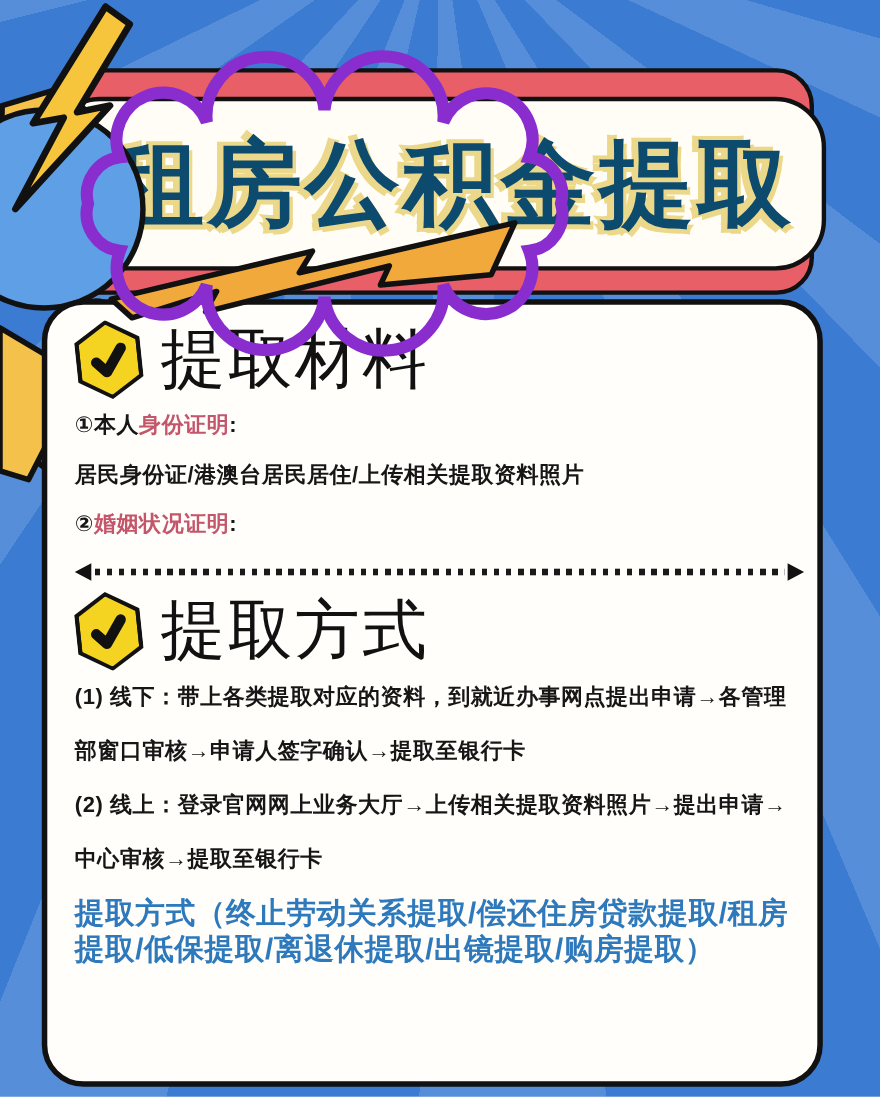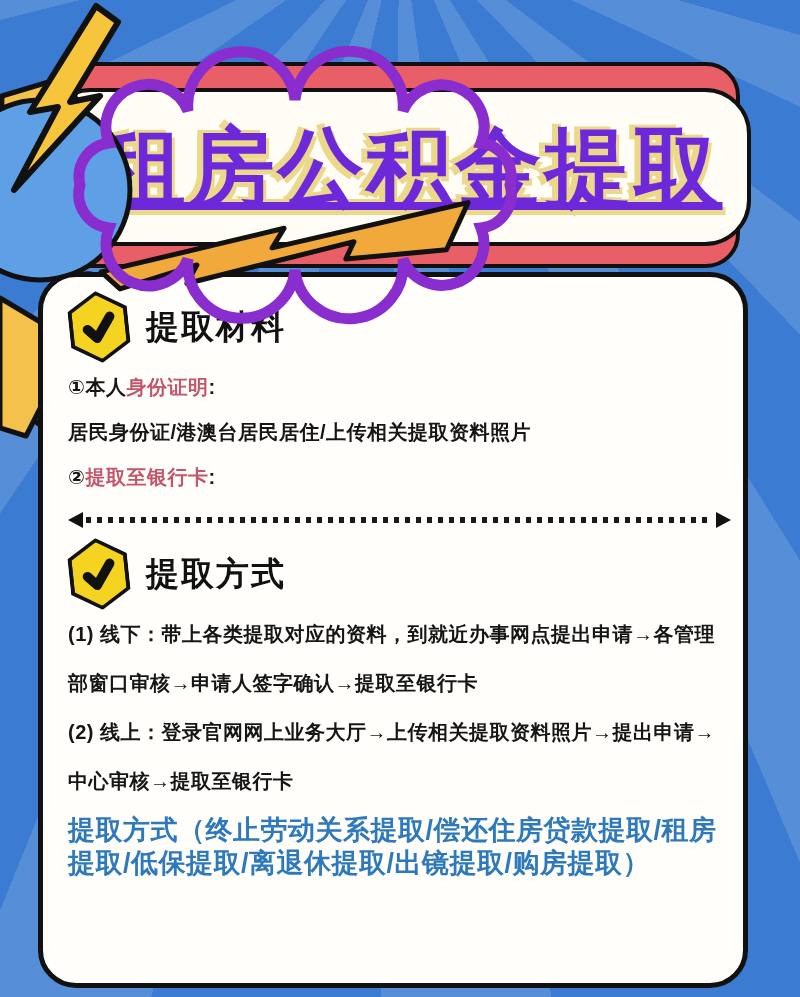--- a/index.html
+++ b/index.html
@@ -20,24 +20,23 @@
     position:absolute;left:56px;top:62px;width:676px;height:198px;
     background:#e85f68;border:4px solid #111;border-radius:34px;
     z-index:1;
   }
   .banner-white{
     position:absolute;left:45px;top:88px;width:698px;height:150px;
     background:#fffdf6;border:4px solid #111;border-radius:46px;
     z-index:1;display:flex;align-items:center;justify-content:center;
   }
   .main-title{
-    font-size:86px;font-weight:900;color:#6d28d9;letter-spacing:3px;
+    font-size:86px;font-weight:900;color:#0c4a6e;letter-spacing:3px;
     white-space:nowrap;line-height:1;padding-left:26px;
     text-shadow:-6px 4px 0 #ecd88a,-6px -3px 0 #ecd88a,3px 5px 0 #ecd88a;
-    text-decoration:underline;
   }
   
   .deco-low{position:absolute;left:0;top:0;z-index:2;pointer-events:none;}
   .deco-high{position:absolute;left:0;top:0;z-index:4;pointer-events:none;}
   
   .card{
     position:absolute;left:38px;top:272px;width:710px;height:716px;
     background:#fffefa;border:5px solid #111;border-radius:38px;
     z-index:3;box-sizing:border-box;
     padding:14px 10px 10px 25px;overflow:hidden;
@@ -47,21 +46,21 @@
     width:62px;height:72px;flex:0 0 62px;position:relative;
     transform:rotate(-6deg);
     clip-path:polygon(50% 0,98% 25%,98% 75%,50% 100%,2% 75%,2% 25%);
     background:#111;
   }
   .hex-inner{
     position:absolute;left:4px;top:4px;right:4px;bottom:4px;
     clip-path:polygon(50% 0,98% 25%,98% 75%,50% 100%,2% 75%,2% 25%);
     background:#f5d321;display:flex;align-items:center;justify-content:center;
   }
-  .section-title{font-size:33px;font-weight:700;color:#111;letter-spacing:2px;}
+  .section-title{font-size:59px;font-weight:400;color:#111;letter-spacing:2px;}
   .body-line{font-size:20px;font-weight:700;color:#161616;line-height:45px;letter-spacing:0.5px;}
   .red-hl{color:#c4566b;}
   .materials{margin-top:2px;}
   
   .divider{display:flex;align-items:center;margin:10px 2px 8px 0;height:20px;}
   .tri-left{width:0;height:0;border-top:8px solid transparent;border-bottom:8px solid transparent;border-right:15px solid #111;}
   .tri-right{width:0;height:0;border-top:8px solid transparent;border-bottom:8px solid transparent;border-left:15px solid #111;}
   .dots{flex:1;height:6px;margin:0 3px;
     background:repeating-linear-gradient(90deg,#1a1a1a 0 5px,transparent 5px 11px);}
   .steps .body-line{line-height:49px;}
@@ -107,21 +106,21 @@
           <polyline points="14,32 26,45 46,17" fill="none" stroke="#111" stroke-width="13" stroke-linecap="round" stroke-linejoin="round"></polyline>
         </svg>
       </div>
     </div>
     <div class="section-title">提取材料</div>
   </div>
 
   <div class="materials">
     <div class="body-line"><span>①</span><span>本人</span><span class="red-hl">身份证明</span><span>:</span></div>
     <div class="body-line">居民身份证/港澳台居民居住/上传相关提取资料照片</div>
-    <div class="body-line"><span>②</span><span></span><span class="red-hl">提取至银行卡</span><span>:</span></div>
+    <div class="body-line"><span>②</span><span></span><span class="red-hl">婚姻状况证明</span><span>:</span></div>
   </div>
 
   <div class="divider">
     <div class="tri-left"></div>
     <div class="dots"></div>
     <div class="tri-right"></div>
   </div>
 
   <div class="section-header">
     <div class="hex-outer">

